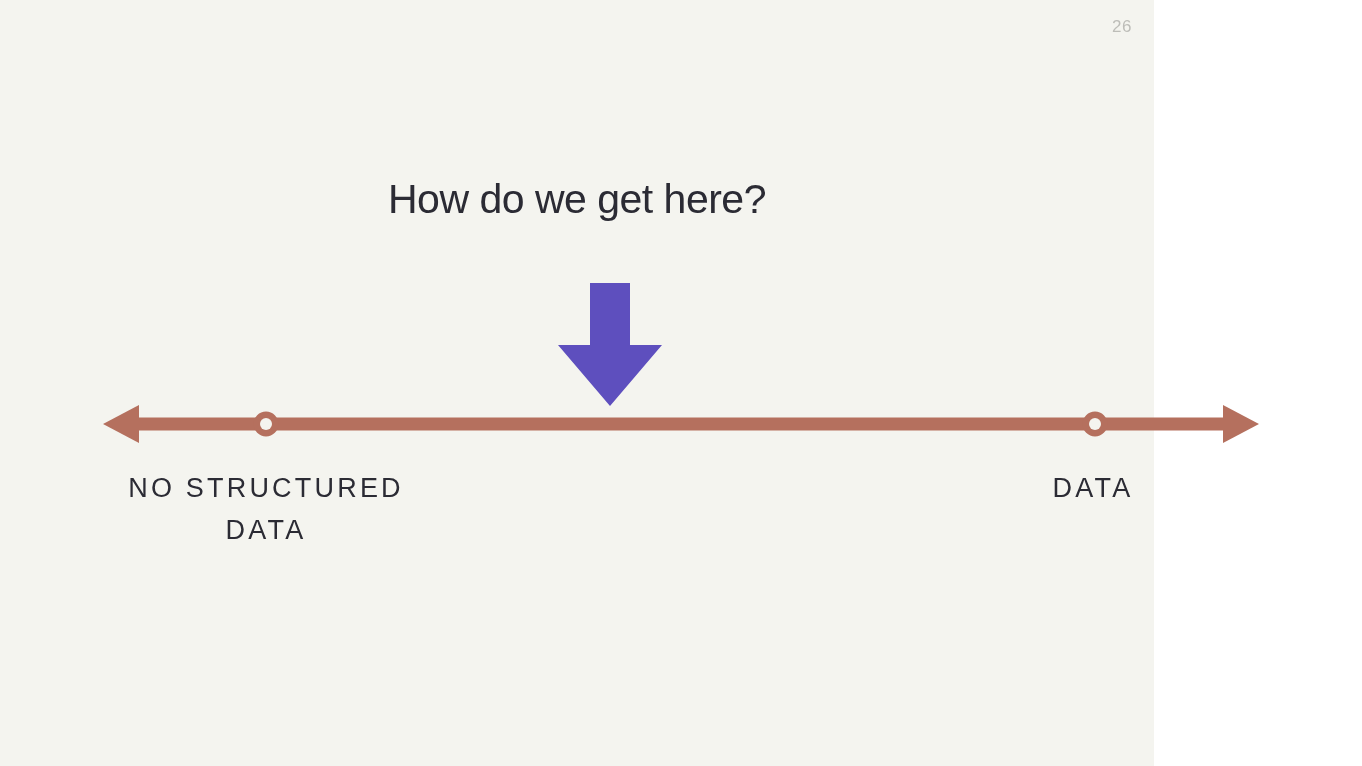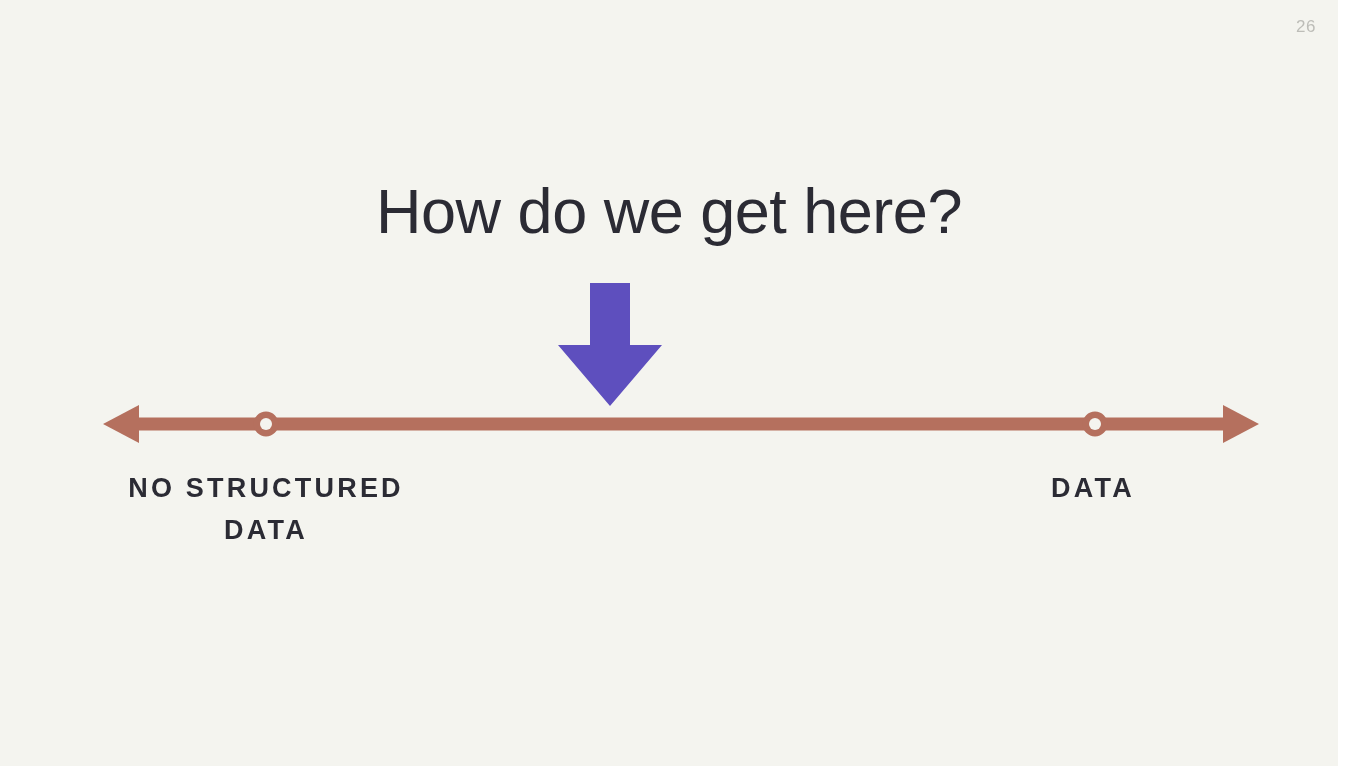--- a/index.html
+++ b/index.html
@@ -7,21 +7,21 @@
     padding: 0;
   }
   body {
     width: 1362px;
     height: 766px;
     overflow: hidden;
     font-family: "Liberation Sans", sans-serif;
   }
   #slide {
     position: relative;
-    width: 1338px;
+    width: 1154px;
     height: 766px;
     background: #f4f4ef;
   }
 
   
   #page-number {
     position: absolute;
     top: 18px;
     right: 22px;
     font-family: "Liberation Sans", sans-serif;
@@ -33,21 +33,21 @@
   }
 
   
   #title {
     position: absolute;
     left: 0;
     right: 0;
     top: 178px;
     text-align: center;
     font-family: "Liberation Sans", sans-serif;
-    font-size: 63px;
+    font-size: 41px;
     font-weight: 300;
     letter-spacing: -0.5px;
     color: #2b2b34;
     line-height: 1.05;
     white-space: nowrap;
   }
 
   
   #down-arrow {
     position: absolute;
@@ -65,21 +65,21 @@
     width: 1172px;
     height: 48px;
   }
 
   
   .end-label {
     position: absolute;
     top: 468px;
     font-family: "Liberation Sans", sans-serif;
     font-size: 27px;
-    font-weight: 700;
+    font-weight: 400;
     letter-spacing: 3.2px;
     color: #2b2b34;
     line-height: 1.55;
     text-align: center;
     text-transform: uppercase;
   }
   #label-left {
     left: 46px;
     width: 440px;
   }

